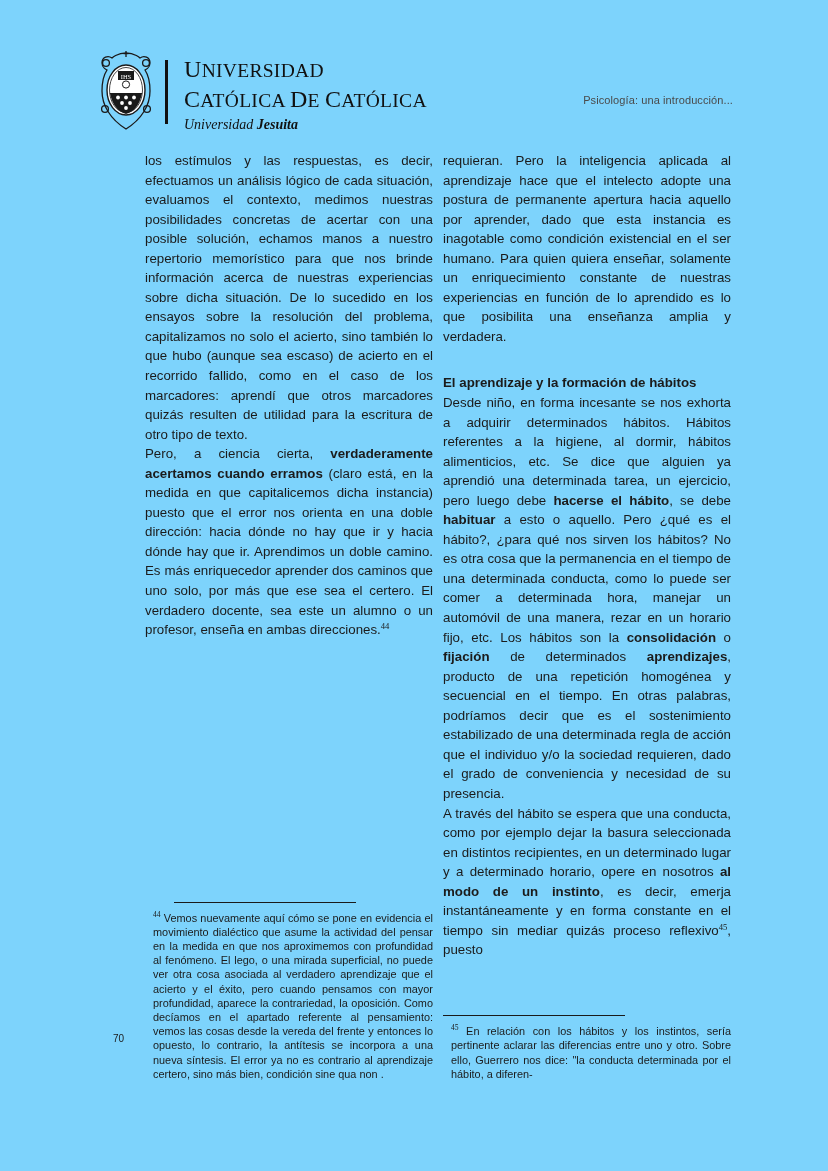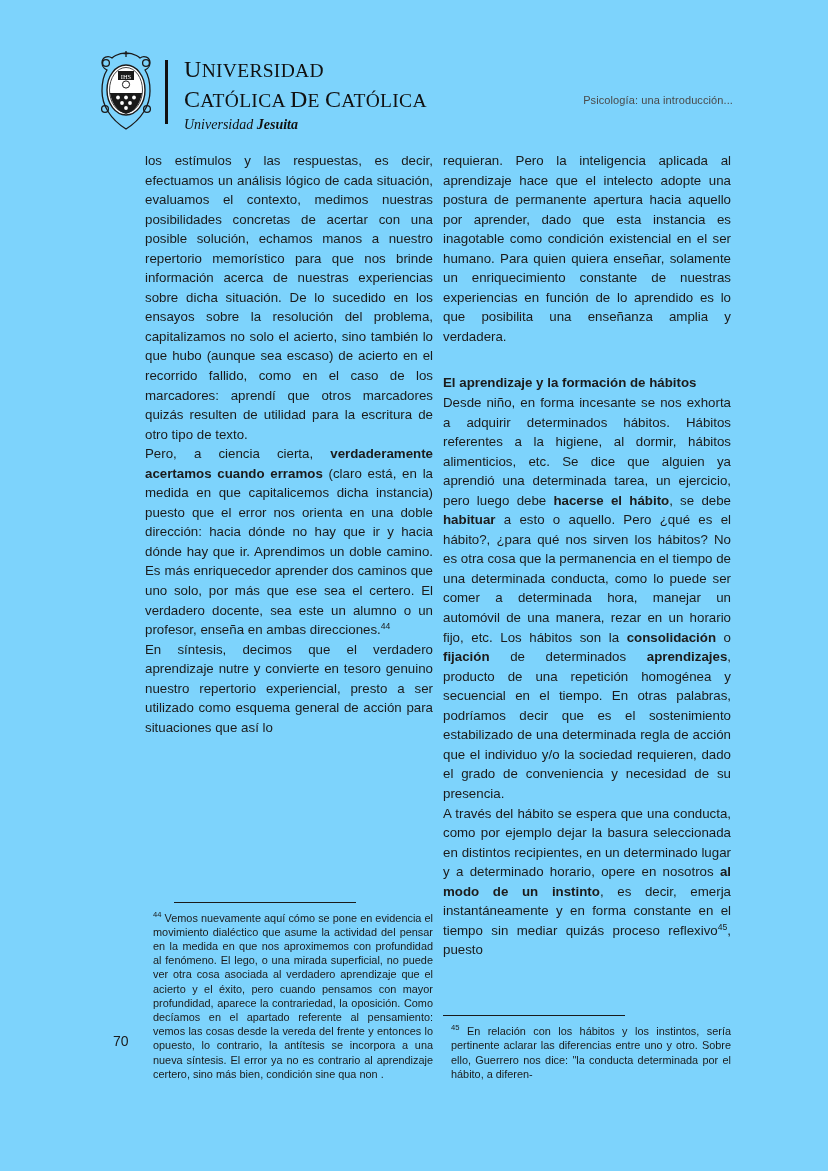--- a/index.html
+++ b/index.html
@@ -111,20 +111,21 @@
   .body-text p { margin: 0; }
   .body-text .sec-head {
     font-weight: bold;
     margin-top: 27px;
   }
   .body-text b { font-weight: bold; }
   sup {
     font-size: 8.6px;
     vertical-align: super;
     line-height: 0;
+    font-family: Liberation Serif, serif;
   }
 
   .spacer-flex { flex: 1 1 auto; }
 
   
   .footnote-block {
     margin-top: auto;
   }
   .fn-rule {
     border: 0;
@@ -147,21 +148,21 @@
   .footnote p { margin: 0; }
   .footnote sup {
     font-size: 7.6px;
   }
 
   
   .folio {
     position: absolute;
     left: 113px;
     top: 1033px;
-    font-size: 14px;
+    font-size: 10px;
     color: #1b1b1b;
   }
 </style>
 </head>
 <body>
 
 <div class="page">
 
   <div class="masthead">
     <div class="crest">
@@ -204,21 +205,20 @@
   </div>
 
   <div class="running-head">Psicología: una introducción...</div>
 
   <div class="columns">
 
     <div class="col col-left">
       <div class="body-text">
         <p>los estímulos y las respuestas, es decir, efectuamos un análisis lógico de cada situación, evaluamos el contexto, medimos nuestras posibilidades concretas de acertar con una posible solución, echamos manos a nuestro repertorio memorístico para que nos brinde información acerca de nuestras experiencias sobre dicha situación. De lo sucedido en los ensayos sobre la resolución del problema, capitalizamos no solo el acierto, sino también lo que hubo (aunque sea escaso) de acierto en el recorrido fallido, como en el caso de los marcadores: aprendí que otros marcadores quizás resulten de utilidad para la escritura de otro tipo de texto.</p>
         <p><span>Pero, a ciencia cierta, </span><b>verdaderamente acertamos cuando erramos</b><span> (claro está, en la medida en que capitalicemos dicha instancia) puesto que el error nos orienta en una doble dirección: hacia dónde no hay que ir y hacia dónde hay que ir. Aprendimos un doble camino. Es más enriquecedor aprender dos caminos que uno solo, por más que ese sea el certero. El verdadero docente, sea este un alumno o un profesor, enseña en ambas direcciones.</span><sup>44</sup></p>
-        <p>En síntesis, decimos que el verdadero aprendizaje nutre y convierte en tesoro genuino nuestro repertorio experiencial, presto a ser utilizado como esquema general de acción para situaciones que así lo</p>
       </div>
 
       <div class="spacer-flex"></div>
 
       <div class="footnote-block">
         <hr class="fn-rule">
         <div class="footnote">
           <p><sup>44</sup><span> Vemos nuevamente aquí cómo se pone en evidencia el movimiento dialéctico que asume la actividad del pensar en la medida en que nos aproximemos con profundidad al fenómeno. El lego, o una mirada superficial, no puede ver otra cosa asociada al verdadero aprendizaje que el acierto y el éxito, pero cuando pensamos con mayor profundidad, aparece la contrariedad, la oposición. Como decíamos en el apartado referente al pensamiento: vemos las cosas desde la vereda del frente y entonces lo opuesto, lo contrario, la antítesis se incorpora a una nueva síntesis. El error ya no es contrario al aprendizaje certero, sino más bien, condición sine qua non .</span></p>
         </div>
       </div>

